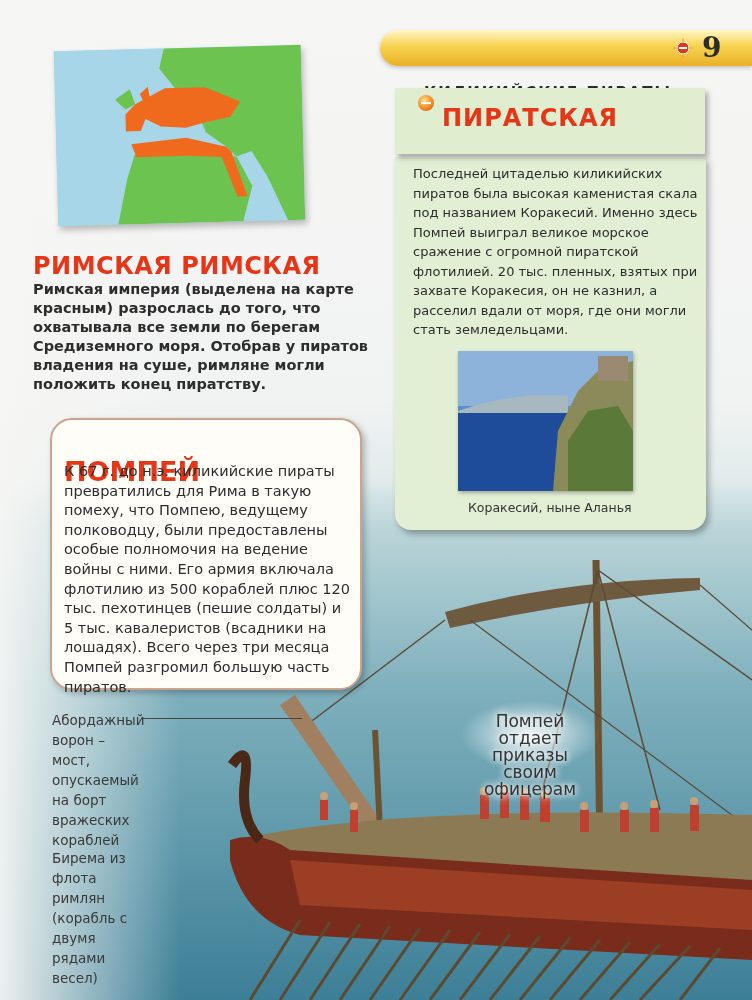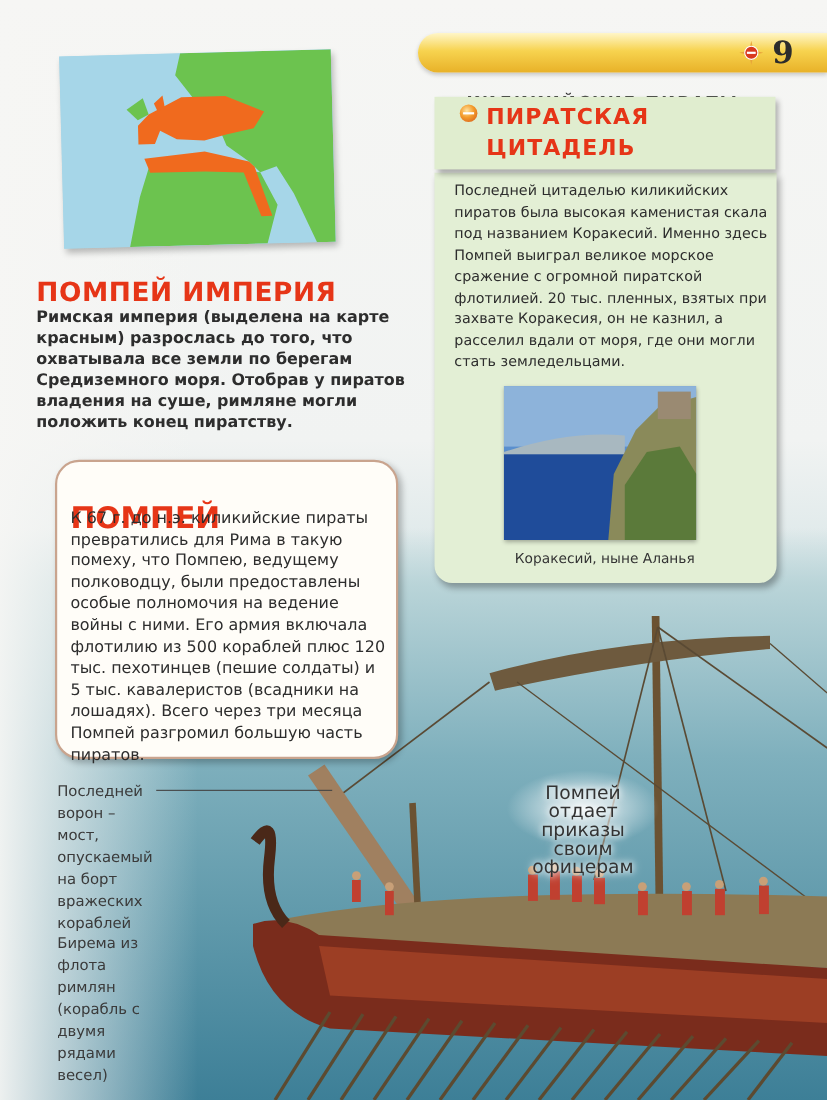--- a/index.html
+++ b/index.html
@@ -22,21 +22,21 @@
 
   .pompey-box{position:absolute;left:50px;top:418px;width:308px;height:268px;background:#fffdf8;border:2px solid #c9a48e;border-radius:22px;box-shadow:3px 3px 6px rgba(0,0,0,.25);}
   .pompey-title{position:absolute;left:64px;top:428px;font-size:27px;margin-top:28px;}
   .pompey-body{position:absolute;left:64px;top:462px;width:290px;font-size:14.5px;line-height:19.6px;color:#2d2d2d;}
 
   .citadel-head{position:absolute;left:395px;top:88px;width:310px;height:66px;background:#e0edcf;box-shadow:3px 4px 5px rgba(0,0,0,.3);}
   .citadel-panel{position:absolute;left:395px;top:157px;width:311px;height:373px;background:#e3efd5;border-radius:0 0 16px 16px;box-shadow:3px 4px 6px rgba(0,0,0,.3);}
   .citadel-bullet{position:absolute;left:418px;top:95px;width:16px;height:16px;border-radius:50%;
     background:radial-gradient(circle at 40% 35%,#ffe3a0 0%,#f39a2a 45%,#d1501a 100%);}
   .citadel-bullet:after{content:"";position:absolute;left:3px;top:7px;width:10px;height:2px;background:#fff;}
-  .citadel-title{position:absolute;left:442px;top:92px;font-size:20px;line-height:28px;letter-spacing:1px;}
+  .citadel-title{position:absolute;left:442px;top:104px;font-size:24px;line-height:28px;letter-spacing:1px;}
   .citadel-body{position:absolute;left:413px;top:164px;width:290px;font-size:13px;line-height:19.5px;color:#2d2d2d;}
   .photo{position:absolute;left:458px;top:351px;width:175px;height:140px;overflow:hidden;box-shadow:1px 2px 4px rgba(0,0,0,.3);}
   .caption{position:absolute;left:468px;top:500px;font-size:12.5px;color:#333;}
 
   .side-label{position:absolute;left:52px;font-size:13.5px;line-height:20px;color:#3a3a3a;}
   .label1{top:710px;}
   .label2{top:848px;}
   .leader{position:absolute;left:142px;top:718px;width:160px;height:1px;background:#444;}
   .pompey-label{position:absolute;left:470px;top:713px;width:120px;text-align:center;font-size:17px;line-height:17px;color:#333;
     text-shadow:0 0 6px #fff,0 0 10px #fff;}
@@ -125,43 +125,42 @@
 <svg class="map" viewBox="0 0 247 175">
   <rect width="247" height="175" fill="#a6d6e8"></rect>
   <path d="M110 0 L247 0 L247 175 L230 175 L210 130 L195 105 L180 110 L170 100 L150 85 L140 60 L120 40 L105 20 Z" fill="#6cc34f"></path>
   <path d="M70 130 L80 100 L130 105 L180 110 L195 140 L185 175 L60 175 Z" fill="#6cc34f"></path>
   <path d="M60 50 L75 40 L80 55 L70 60 Z" fill="#6cc34f"></path>
   <path d="M80 55 L110 40 L150 40 L185 55 L175 70 L150 75 L130 80 L105 78 L90 70 L85 82 L70 82 L70 65 Z" fill="#f06a1e"></path>
   <path d="M75 95 L130 90 L170 100 L175 105 L190 150 L180 150 L165 110 L130 108 L80 108 Z" fill="#f06a1e"></path>
   <path d="M85 45 L93 38 L95 50 L88 52 Z" fill="#f06a1e"></path>
 </svg>
 
-<div class="roman-title h-red">ПОМПЕЙ ИМПЕРИЯ</div>
+<div class="roman-title h-red">РИМСКАЯ РИМСКАЯ</div>
 <div class="roman-body">Римская империя (выделена на карте красным) разрослась до того, что охватывала все земли по берегам Средиземного моря. Отобрав у пиратов владения на суше, римляне могли положить конец пиратству.</div>
 
 <div class="pompey-box"></div>
 <div class="pompey-title h-red">ПОМПЕЙ</div>
 <div class="pompey-body">К 67 г. до н.э. киликийские пираты превратились для Рима в такую помеху, что Помпею, ведущему полководцу, были предоставлены особые полномочия на ведение войны с ними. Его армия включала флотилию из 500 кораблей плюс 120 тыс. пехотинцев (пешие солдаты) и 5 тыс. кавалеристов (всадники на лошадях). Всего через три месяца Помпей разгромил большую часть пиратов.</div>
 
 <div class="citadel-panel"></div>
 <div class="citadel-head"></div>
 <div class="citadel-bullet"></div>
 <div class="citadel-title h-red">
   <div>ПИРАТСКАЯ</div>
-  <div>ЦИТАДЕЛЬ</div>
 </div>
 <div class="citadel-body">Последней цитаделью киликийских пиратов была высокая каменистая скала под названием Коракесий. Именно здесь Помпей выиграл великое морское сражение с огромной пиратской флотилией. 20 тыс. пленных, взятых при захвате Коракесия, он не казнил, а расселил вдали от моря, где они могли стать земледельцами.</div>
 <svg class="photo" viewBox="0 0 175 140">
   <rect width="175" height="140" fill="#5a8fce"></rect>
   <rect y="0" width="175" height="55" fill="#8db3da"></rect>
   <path d="M0 60 Q60 40 110 45 L110 65 L0 65 Z" fill="#a8b8c0"></path>
   <rect y="62" width="120" height="78" fill="#1f4c9a"></rect>
   <path d="M95 140 L100 80 L120 40 L140 20 L175 10 L175 140 Z" fill="#8a8a5a"></path>
   <path d="M110 90 L130 60 L160 55 L175 80 L175 140 L110 140 Z" fill="#5b7a3a"></path>
   <rect x="140" y="5" width="30" height="25" fill="#9a8a72"></rect>
 </svg>
 <div class="caption">Коракесий, ныне Аланья</div>
 
-<div class="side-label label1" style="width:92px;">Последней ворон – мост, опускаемый на борт вражеских кораблей</div>
+<div class="side-label label1" style="width:92px;">Абордажный ворон – мост, опускаемый на борт вражеских кораблей</div>
 <div class="leader"></div>
 <div class="side-label label2" style="width:96px;">Бирема из флота римлян (корабль с двумя рядами весел)</div>
 <div class="glow"></div>
 <div class="pompey-label">Помпей отдает приказы своим офицерам</div>
 
 </body></html>

